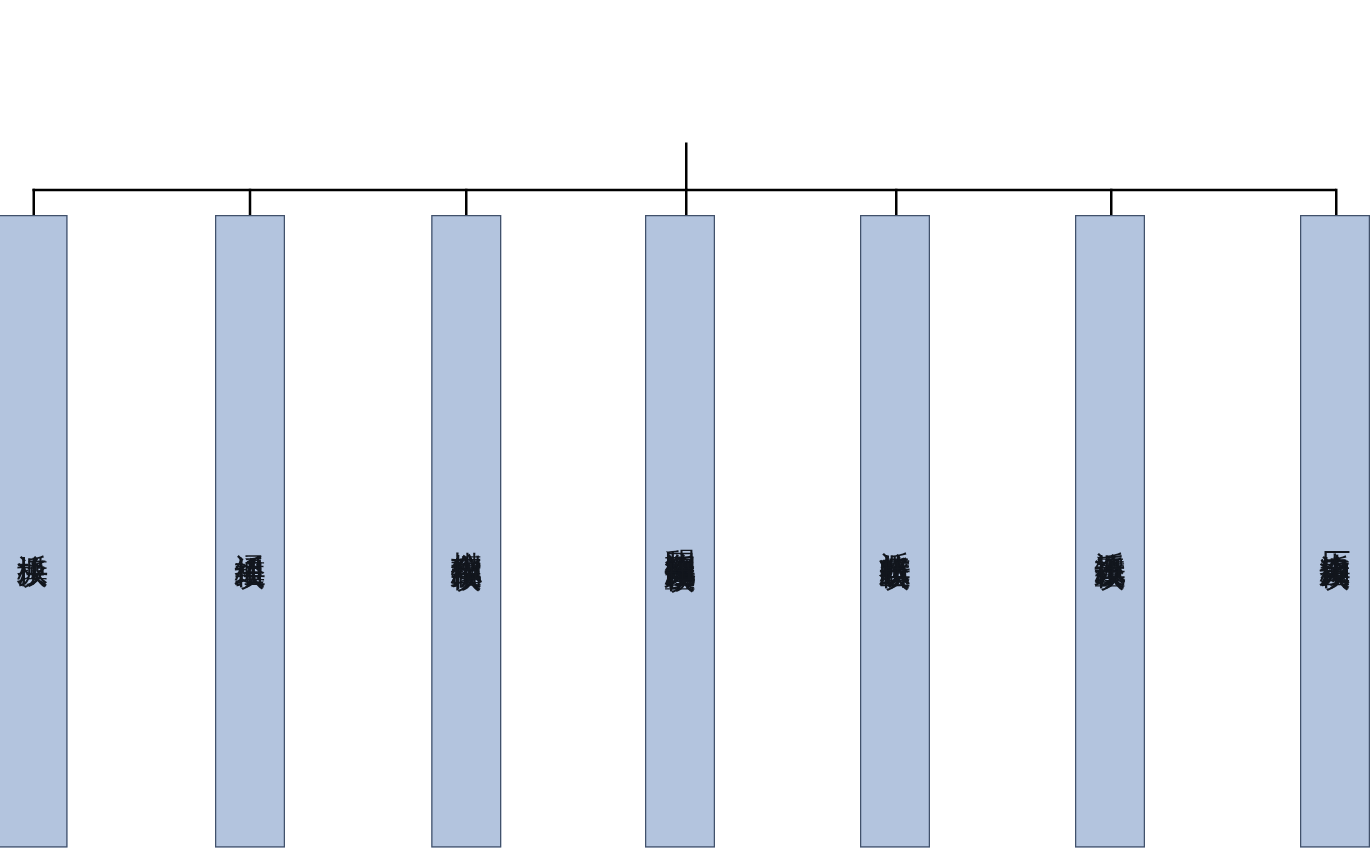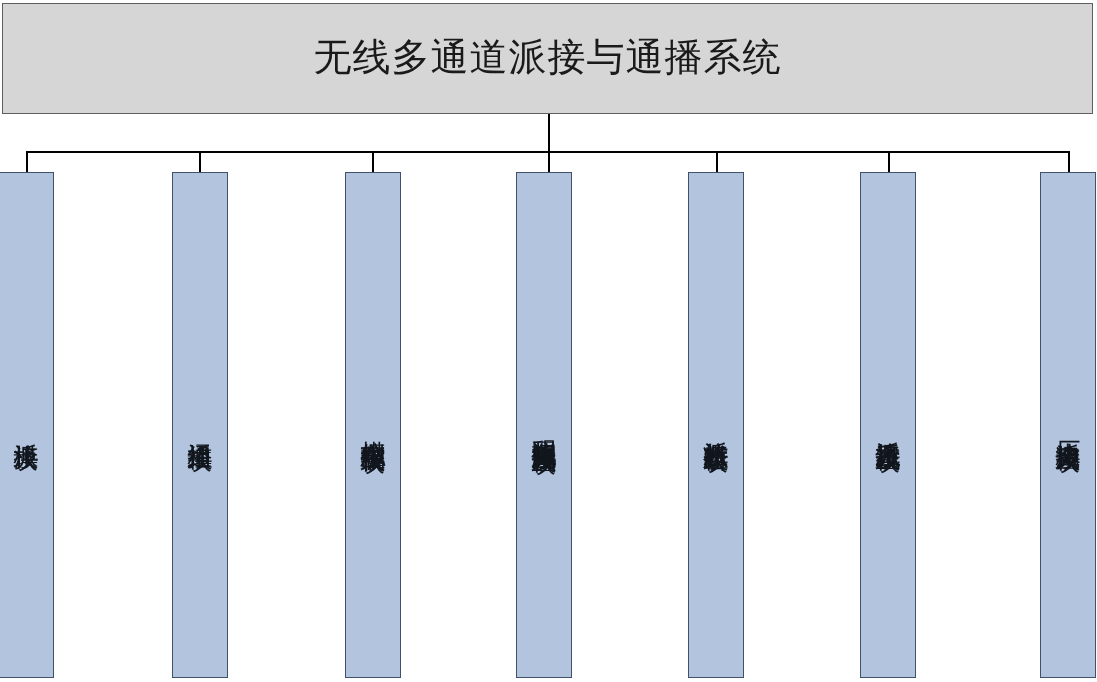--- a/index.html
+++ b/index.html
@@ -78,23 +78,20 @@
     letter-spacing: 1px;
     white-space: nowrap;
     text-align: center;
   }
 </style>
 </head>
 <body>
 
 <div id="canvas">
 
-  <div class="root-box">
-    <div class="root-title">无线多通道派接与通播系统</div>
-  </div>
 
   <div class="conn conn-trunk" style="left:548px; top:114px; height:38px;"></div>
 
   <div class="conn conn-bus" style="left:26px; top:151px; width:1043px;"></div>
 
   <div class="conn conn-drop" style="left:26px; top:151px; height:22px;"></div>
   <div class="conn conn-drop" style="left:199px; top:151px; height:22px;"></div>
   <div class="conn conn-drop" style="left:372px; top:151px; height:22px;"></div>
   <div class="conn conn-drop" style="left:548px; top:151px; height:22px;"></div>
   <div class="conn conn-drop" style="left:716px; top:151px; height:22px;"></div>

